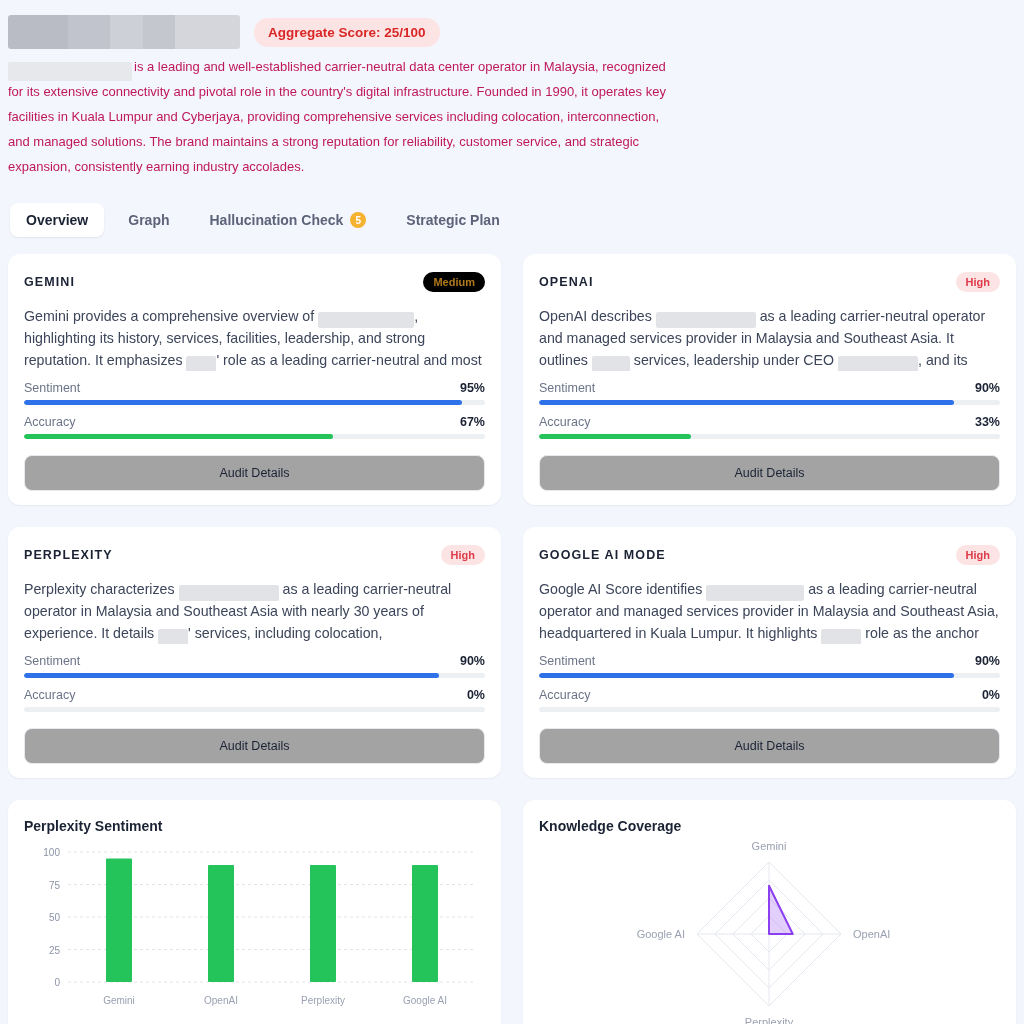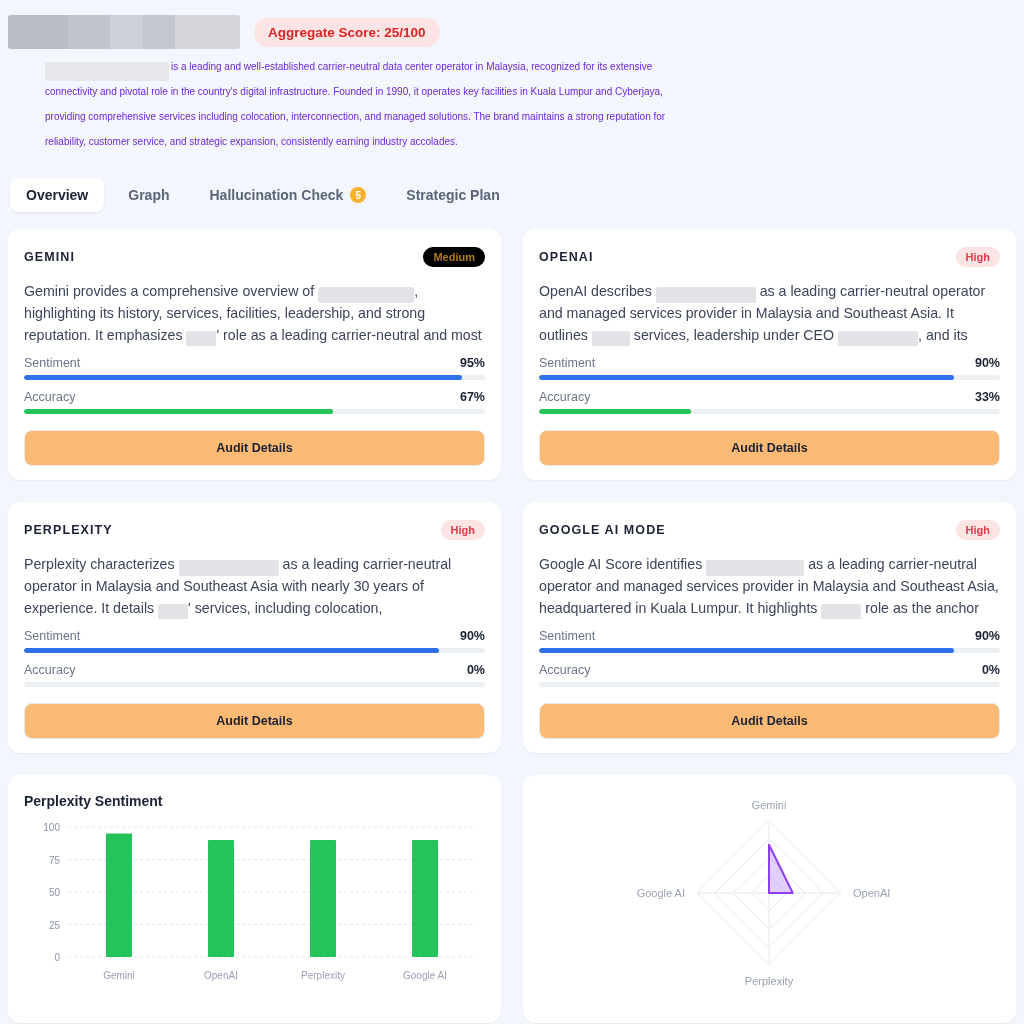--- a/index.html
+++ b/index.html
@@ -29,22 +29,22 @@
       #d4d6dc 72%, #d4d6dc 100%);
   }
   .score-badge {
     background: #fde4e4; color: #d92626;
     font-size: 13.5px; font-weight: 700;
     padding: 7px 14px; border-radius: 14px;
     white-space: nowrap;
   }
   .desc {
     margin-top: 4px;
-    font-size: 10px; line-height: 25px;
-    color: #6d28d9; max-width: 660px; margin-left: 37px;
+    font-size: 13px; line-height: 25px;
+    color: #be185d; max-width: 660px;
   }
   .desc .redact.lead { width: 124px; height: 19px; background: #e7e8ec; position: relative; top: 4px; margin-right: 2px;}
 
   
   .tabs { display: flex; gap: 8px; margin-top: 24px; padding-left: 2px; }
   .tab {
     font-size: 14px; font-weight: 600; color: #5b6478;
     padding: 9px 16px; border-radius: 8px; cursor: pointer;
     display: flex; align-items: center; gap: 7px; white-space: nowrap;
   }
@@ -82,22 +82,22 @@
   .metric-row { display: flex; justify-content: space-between; align-items: flex-end; }
   .metric-label { font-size: 12.5px; color: #6b7488; }
   .metric-value { font-size: 12.5px; font-weight: 700; color: #1a2234; }
   .bar-track { height: 5px; background: #edf0f3; border-radius: 3px; margin-top: 5px; overflow: hidden; }
   .bar-fill { height: 100%; border-radius: 3px; }
   .bar-fill.sentiment { background: #2f71e8; }
   .bar-fill.accuracy { background: #24c45b; }
 
   .audit-btn {
     margin-top: 16px; width: 100%;
-    background: #fdba74; border: 1px solid #e7e9ee; border-radius: 8px;
-    padding: 10px 0; font-size: 12.5px; font-weight: 700; color: #1a2234;
+    background: #a3a3a3; border: 1px solid #e7e9ee; border-radius: 8px;
+    padding: 10px 0; font-size: 12.5px; font-weight: 400; color: #1a2234;
     font-family: "Liberation Sans", sans-serif; cursor: pointer; text-align: center;
   }
 
   
   .chart-grid { display: grid; grid-template-columns: 1fr 1fr; gap: 22px; margin-top: 22px; }
   .chart-card {
     background: #ffffff; border-radius: 12px; padding: 18px 16px 10px 16px;
     box-shadow: 0 1px 2px rgba(20,30,60,.06); height: 248px;
   }
   .chart-title { font-size: 14px; font-weight: 700; color: #1a2234; }
@@ -282,20 +282,21 @@
             <text x="197" y="162" text-anchor="middle" class="catlabel">OpenAI</text>
             <rect x="286" y="23" width="26" height="117" fill="#24c45b" rx="1"></rect>
             <text x="299" y="162" text-anchor="middle" class="catlabel">Perplexity</text>
             <rect x="388" y="23" width="26" height="117" fill="#24c45b" rx="1"></rect>
             <text x="401" y="162" text-anchor="middle" class="catlabel">Google AI</text>
           </svg>
       </div>
     </div>
 
     <div class="chart-card">
+      <div class="chart-title">Knowledge Coverage</div>
       <div class="chart-area">
         <svg id="radar-chart" width="460" height="196" viewBox="0 0 460 196">
             <polygon points="230,74 248,92 230,110 212,92" fill="none" stroke="#e6e8ef" stroke-width="1"></polygon>
             <polygon points="230,56 266,92 230,128 194,92" fill="none" stroke="#e6e8ef" stroke-width="1"></polygon>
             <polygon points="230,38 284,92 230,146 176,92" fill="none" stroke="#e6e8ef" stroke-width="1"></polygon>
             <polygon points="230,20 302,92 230,164 158,92.00000000000001" fill="none" stroke="#e6e8ef" stroke-width="1"></polygon>
             <line x1="230" y1="92" x2="230" y2="20" stroke="#e6e8ef" stroke-width="1"></line>
             <line x1="230" y1="92" x2="302" y2="92" stroke="#e6e8ef" stroke-width="1"></line>
             <line x1="230" y1="92" x2="230" y2="164" stroke="#e6e8ef" stroke-width="1"></line>
             <line x1="230" y1="92" x2="158" y2="92.00000000000001" stroke="#e6e8ef" stroke-width="1"></line>

